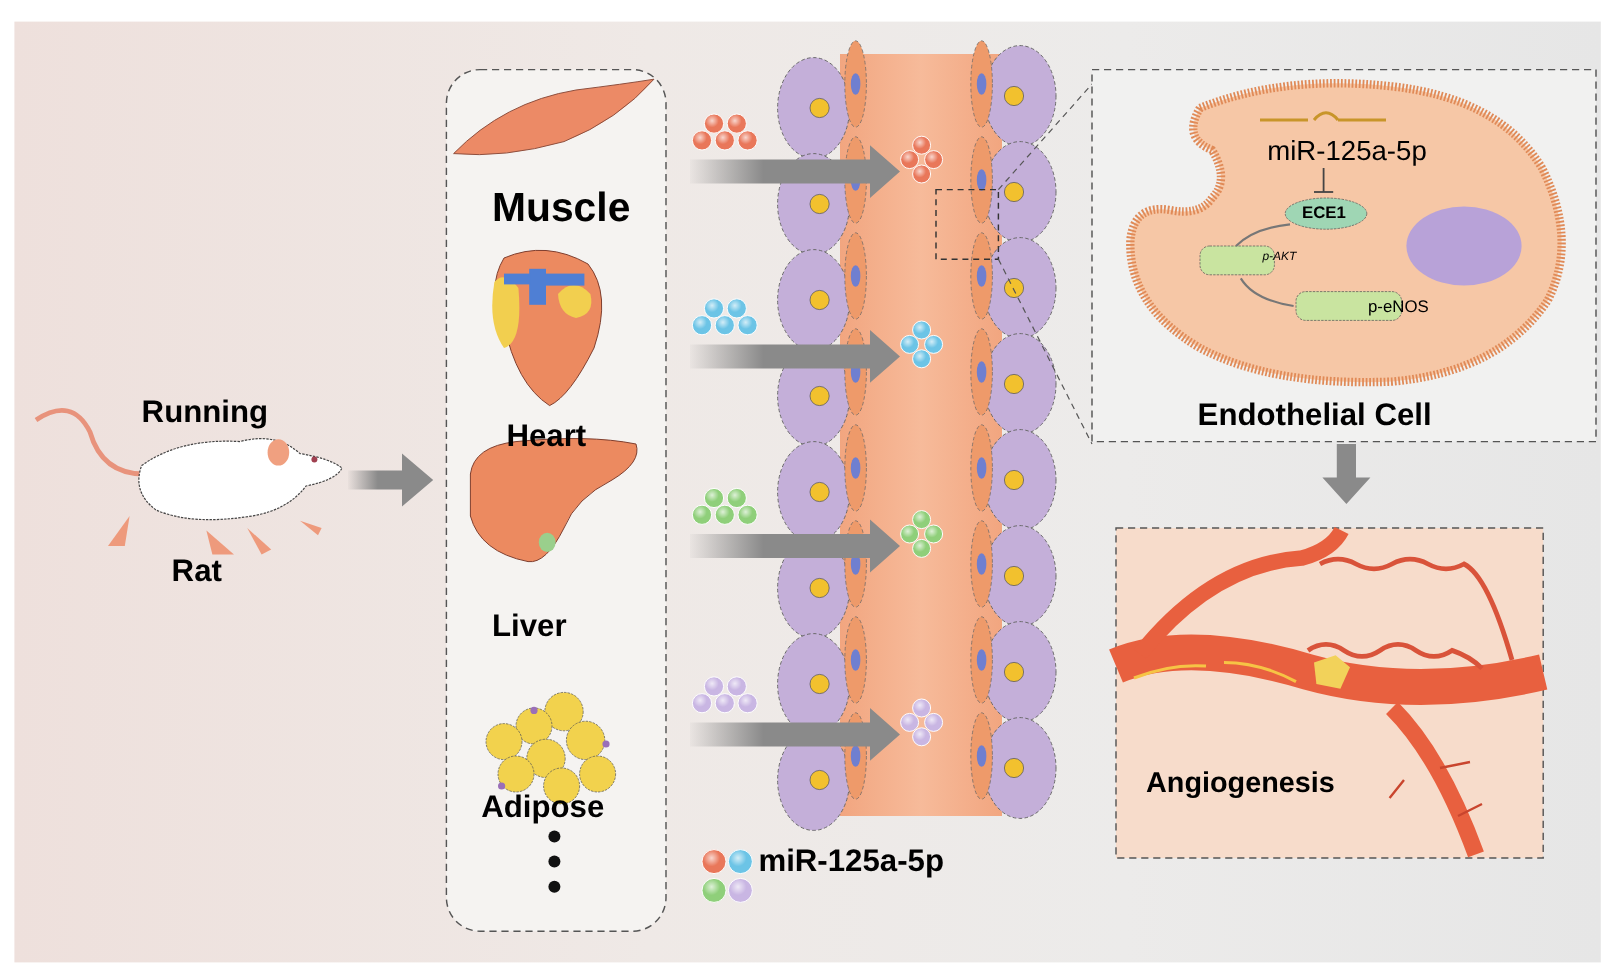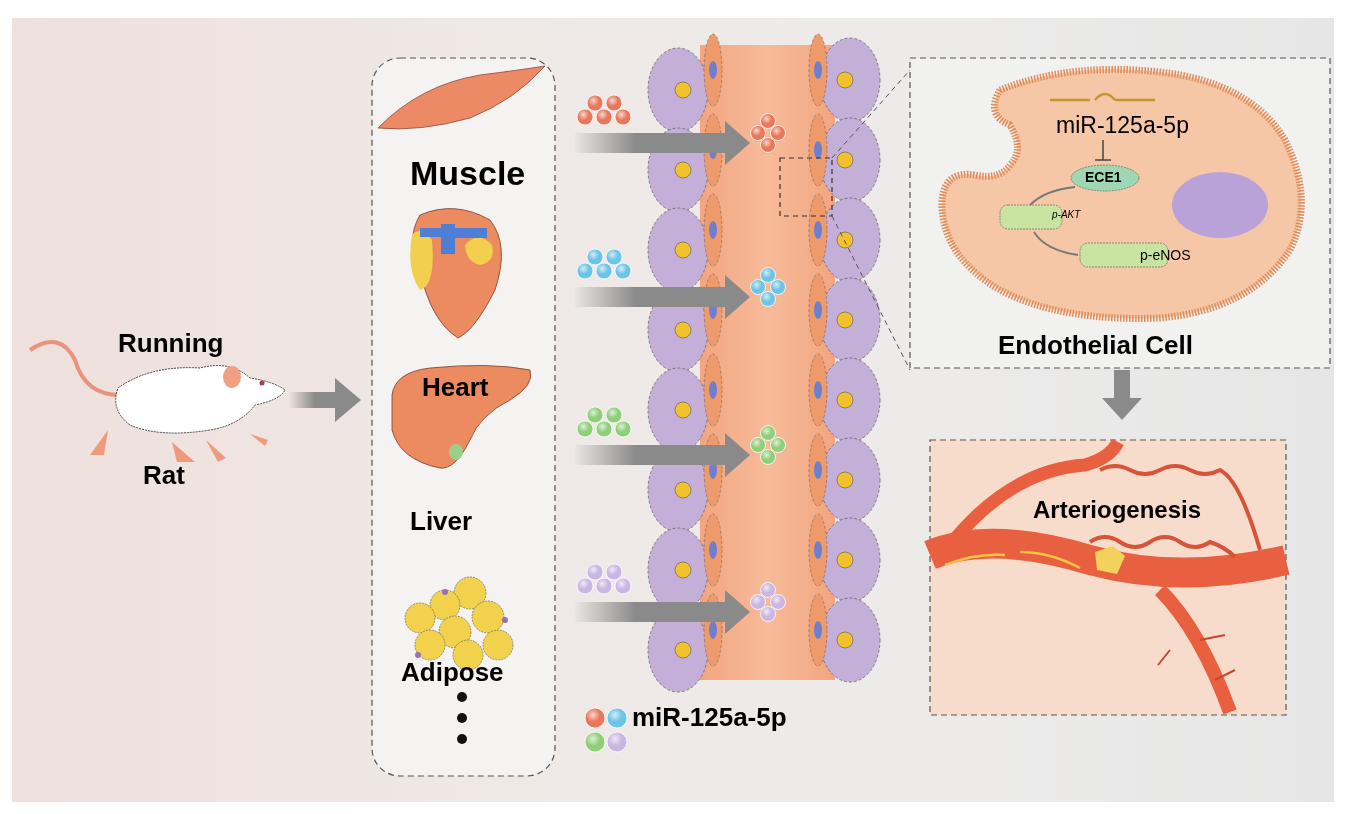--- a/index.html
+++ b/index.html
@@ -280,28 +280,28 @@
       <circle cx="462" cy="697" r="5" fill="#111"></circle>
       <circle cx="462" cy="718" r="5" fill="#111"></circle>
       <circle cx="462" cy="739" r="5" fill="#111"></circle>
     </g>
   </svg>
 
   <div class="lbl" style="left:118px;top:328px;font-size:26px;">Running</div>
   <div class="lbl" style="left:143px;top:460px;font-size:26px;">Rat</div>
 
   <div class="lbl" style="left:410px;top:154px;font-size:34px;">Muscle</div>
-  <div class="lbl" style="left:422px;top:348px;font-size:26px;margin-top:24px;">Heart</div>
+  <div class="lbl" style="left:422px;top:348px;font-size:26px;">Heart</div>
   <div class="lbl" style="left:410px;top:506px;font-size:26px;">Liver</div>
   <div class="lbl" style="left:401px;top:657px;font-size:26px;">Adipose</div>
 
   <div class="lbl" style="left:632px;top:704px;font-size:26px;line-height:27px;">
     <div>miR-125a-5p</div>
   </div>
 
   <div class="lbl" style="left:1056px;top:112px;font-size:23px;font-weight:normal;">miR-125a-5p</div>
   <div class="lbl" style="left:1085px;top:169px;font-size:14px;font-weight:bold;">ECE1</div>
   <div class="lbl" style="left:1052px;top:209px;font-size:10px;font-weight:normal;font-style:italic;">p-AKT</div>
   <div class="lbl" style="left:1094px;top:247px;font-size:14px;font-weight:normal;margin-left:46px;">p-eNOS</div>
   <div class="lbl" style="left:998px;top:330px;font-size:26px;">Endothelial Cell</div>
 
-  <div class="lbl" style="left:1033px;top:496px;font-size:24px;">Arteriogenesis</div>
+  <div class="lbl" style="left:955px;top:639px;font-size:24px;">Angiogenesis</div>
 </div>
 
 </body></html>

